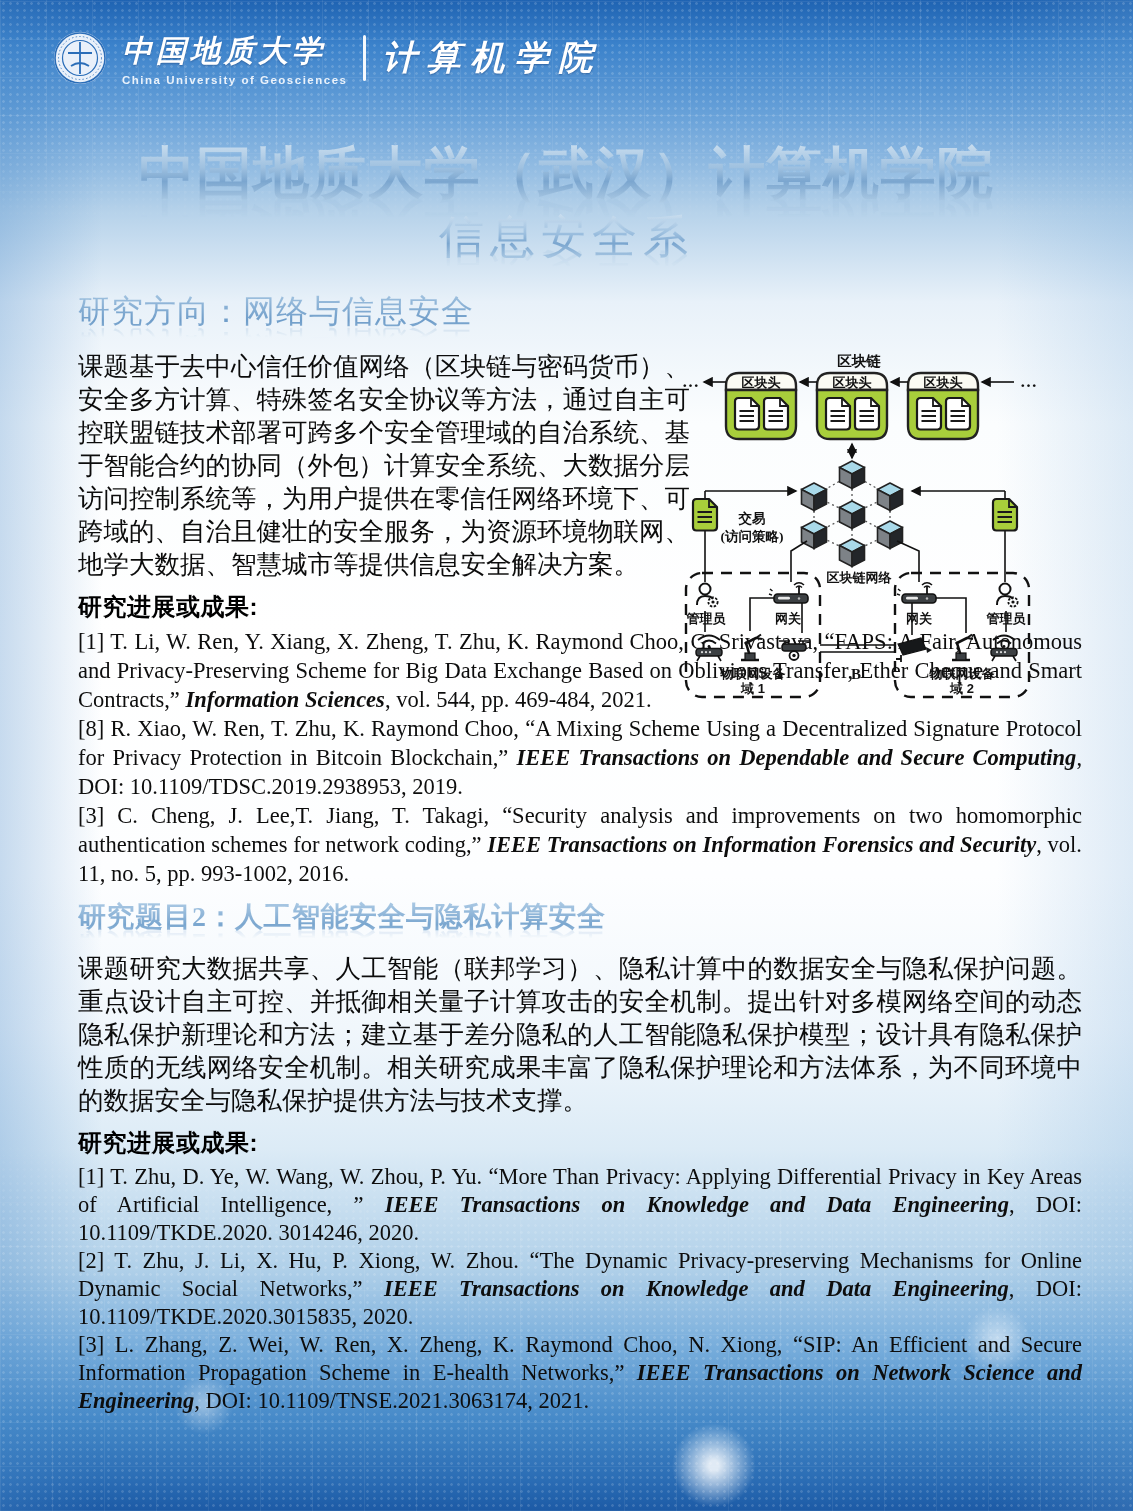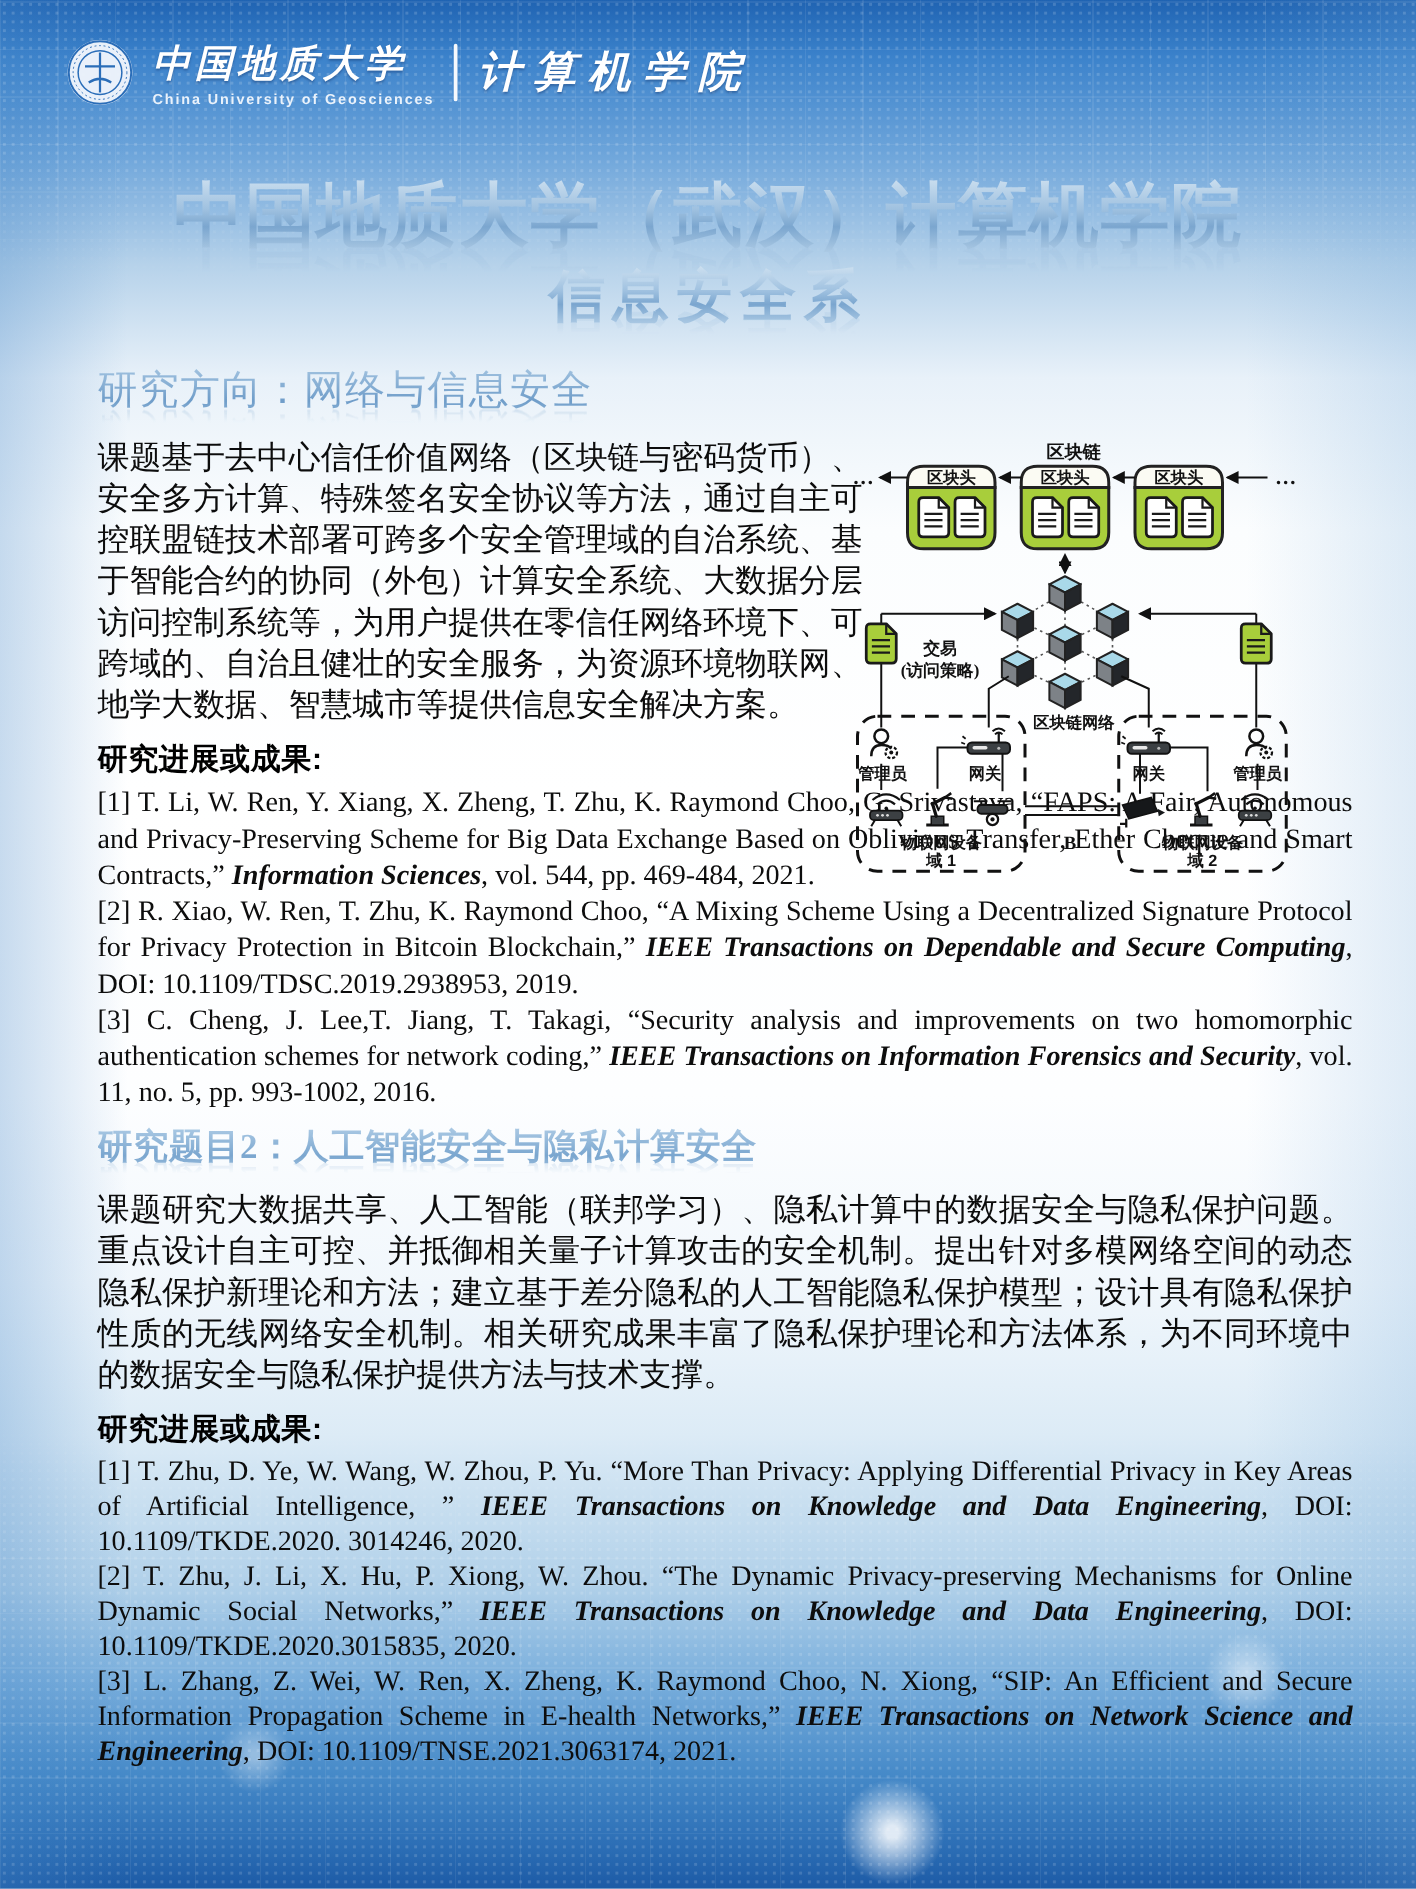--- a/index.html
+++ b/index.html
@@ -48,23 +48,23 @@
   .brand-dept{ color:#fff; font-size:34px; font-weight:bold; font-style:italic;
     font-family:"Liberation Serif",serif; letter-spacing:10px; text-shadow:0 1px 2px rgba(0,30,80,.35); }
 
   
   .title-block{ position:relative; z-index:1; padding-top:138px; text-align:center; }
   .grad-text{
     background:linear-gradient(180deg,#d3e4f2 0%, #9fc1e0 42%, #7ba6cf 62%, #bad4ea 100%);
     -webkit-background-clip:text; background-clip:text; color:transparent;
     -webkit-box-reflect:below -20px linear-gradient(transparent 58%, rgba(255,255,255,.35));
   }
-  .main-title{ font-family:Liberation Serif, serif; font-weight:bold; font-size:56px;
+  .main-title{ font-family:Liberation Sans, sans-serif; font-weight:bold; font-size:56px;
     letter-spacing:1px; line-height:1.25; }
-  .sub-title{ font-family:"Liberation Serif",serif; font-weight:bold; font-size:45px;
+  .sub-title{ font-family:"Liberation Serif",serif; font-weight:normal; font-size:45px;
     letter-spacing:6px; margin-top:2px; line-height:1.2; }
 
   
   .content{ position:relative; z-index:1; padding:0 51px 0 78px; }
   .h-direction{ margin-top:26px; font-family:"Liberation Serif",serif; font-weight:normal;
     font-size:32px; letter-spacing:1px; display:table;
     background:linear-gradient(180deg,#a9c8e3 0%, #6f9dc9 70%, #94b9da 100%);
     -webkit-background-clip:text; background-clip:text; color:transparent;text-align:center;
     -webkit-box-reflect:below -14px linear-gradient(transparent 60%, rgba(255,255,255,.4)); }
   .h-topic{ margin-top:34px; font-family:"Liberation Serif",serif; font-weight:bold;
@@ -124,21 +124,21 @@
   </div>
 
   <main class="content">
     <h3 class="h-direction">研究方向：网络与信息安全</h3>
 
     <p class="body-cn topic1-body">课题基于去中心信任价值网络（区块链与密码货币）、安全多方计算、特殊签名安全协议等方法，通过自主可控联盟链技术部署可跨多个安全管理域的自治系统、基于智能合约的协同（外包）计算安全系统、大数据分层访问控制系统等，为用户提供在零信任网络环境下、可跨域的、自治且健壮的安全服务，为资源环境物联网、地学大数据、智慧城市等提供信息安全解决方案。</p>
 
     <div class="results-heading">研究进展或成果:</div>
     <div class="refs">
       <p class="ref"><span>[1] T. Li, W. Ren, Y. Xiang, X. Zheng, T. Zhu, K. Raymond Choo, G. Srivastava, “FAPS: A Fair, Autonomous and Privacy-Preserving Scheme for Big Data Exchange Based on Oblivious Transfer, Ether Cheque and Smart Contracts,” </span><span class="journal">Information Sciences</span><span>, vol. 544,  pp. 469-484, 2021.</span></p>
-      <p class="ref"><span>[2] R. Xiao, W. Ren, T. Zhu, K. Raymond Choo, “A Mixing Scheme Using a Decentralized Signature Protocol for Privacy Protection in Bitcoin Blockchain,” </span><span class="journal">IEEE Transactions on Dependable and Secure Computing</span><span>, DOI: 10.1109/TDSC.2019.2938953, 2019.</span></p>
+      <p class="ref"><span>[8] R. Xiao, W. Ren, T. Zhu, K. Raymond Choo, “A Mixing Scheme Using a Decentralized Signature Protocol for Privacy Protection in Bitcoin Blockchain,” </span><span class="journal">IEEE Transactions on Dependable and Secure Computing</span><span>, DOI: 10.1109/TDSC.2019.2938953, 2019.</span></p>
       <p class="ref"><span>[3] C. Cheng, J. Lee,T. Jiang, T. Takagi, “Security analysis and improvements on two homomorphic authentication schemes for network coding,” </span><span class="journal">IEEE Transactions on Information Forensics and Security</span><span>, vol. 11, no. 5, pp. 993-1002, 2016.</span></p>
     </div>
 
     <h4 class="h-topic h-topic2">研究题目2：人工智能安全与隐私计算安全</h4>
     <p class="body-cn">课题研究大数据共享、人工智能（联邦学习）、隐私计算中的数据安全与隐私保护问题。重点设计自主可控、并抵御相关量子计算攻击的安全机制。提出针对多模网络空间的动态隐私保护新理论和方法；建立基于差分隐私的人工智能隐私保护模型；设计具有隐私保护性质的无线网络安全机制。相关研究成果丰富了隐私保护理论和方法体系，为不同环境中的数据安全与隐私保护提供方法与技术支撑。</p>
 
     <div class="results-heading">研究进展或成果:</div>
     <div class="refs refs-2">
       <p class="ref"><span>[1]  T. Zhu, D. Ye, W. Wang, W. Zhou, P. Yu. “More Than Privacy: Applying Differential Privacy in Key Areas of Artificial Intelligence, ” </span><span class="journal">IEEE Transactions on Knowledge and Data Engineering</span><span>, DOI: 10.1109/TKDE.2020. 3014246, 2020.</span></p>
       <p class="ref"><span>[2] T. Zhu, J. Li, X. Hu, P. Xiong, W. Zhou. “The Dynamic Privacy-preserving Mechanisms for Online Dynamic Social Networks,” </span><span class="journal">IEEE Transactions on Knowledge and Data Engineering</span><span>, DOI: 10.1109/TKDE.2020.3015835, 2020.</span></p>

